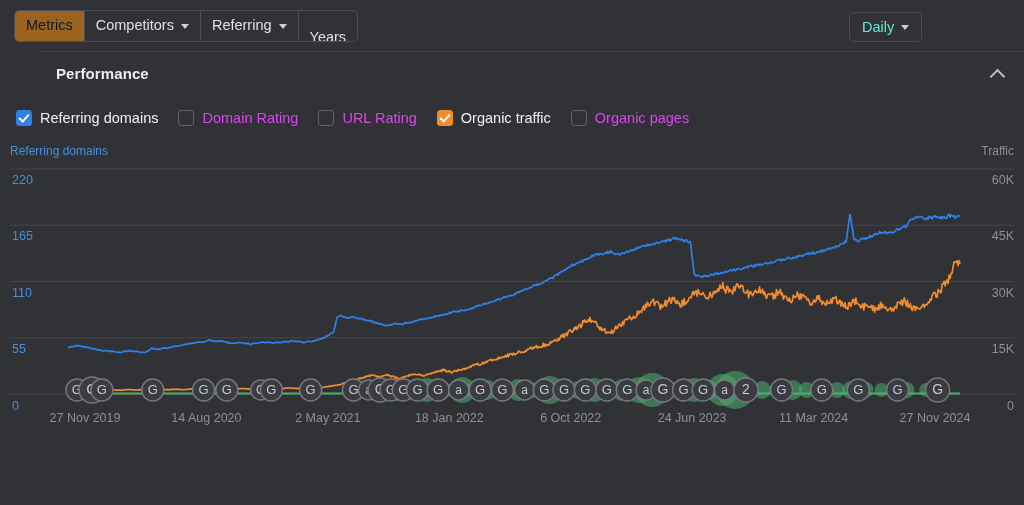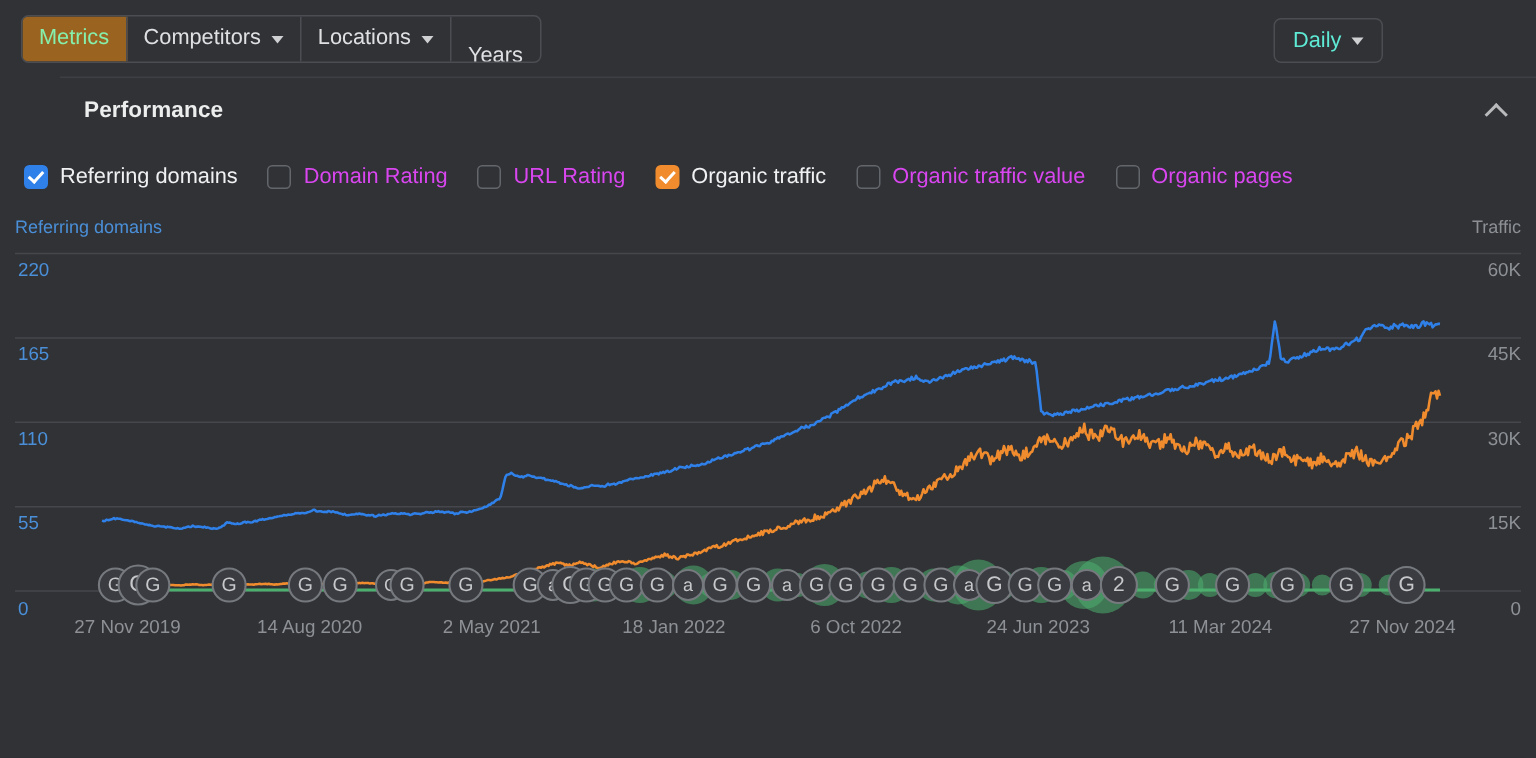--- a/index.html
+++ b/index.html
@@ -54,21 +54,21 @@
     border: none;
     border-right: 1px solid #4b4d52;
     cursor: pointer;
     white-space: nowrap;
     font-family: "Liberation Sans", sans-serif;
     line-height: 1;
   }
   .seg-btn:last-child { border-right: none; margin-top: 24px; }
   .seg-btn.active {
     background: #9a6420;
-    color: #86efac;
+    color: #0f172a;
   }
   .caret {
     width: 0; height: 0;
     border-left: 4.5px solid transparent;
     border-right: 4.5px solid transparent;
     border-top: 5.5px solid #cfd0d2;
     display: inline-block;
     margin-top: 1px;
   }
   .right-tools {
@@ -201,21 +201,21 @@
   <div class="toolbar">
     <div class="seg">
       <button class="seg-btn active">
         <span>Metrics</span>
       </button>
       <button class="seg-btn">
         <span>Competitors</span>
         <span class="caret"></span>
       </button>
       <button class="seg-btn">
-        <span>Locations</span>
+        <span>Referring</span>
         <span class="caret"></span>
       </button>
       <button class="seg-btn">
         <span>Years</span>
       </button>
     </div>
 
     <div class="right-tools">
       <div class="seg">
         <button class="seg-btn">
@@ -266,24 +266,20 @@
         <span class="cb off"></span>
         <span class="m-label off">Domain Rating</span>
       </div>
       <div class="metric">
         <span class="cb off"></span>
         <span class="m-label off">URL Rating</span>
       </div>
       <div class="metric">
         <span class="cb on" style="background:#f08c2e"></span>
         <span class="m-label on">Organic traffic</span>
-      </div>
-      <div class="metric">
-        <span class="cb off"></span>
-        <span class="m-label off">Organic traffic value</span>
       </div>
       <div class="metric">
         <span class="cb off"></span>
         <span class="m-label off">Organic pages</span>
       </div>
     </div>
 
   </div>
 
   <div class="chart-wrap">

